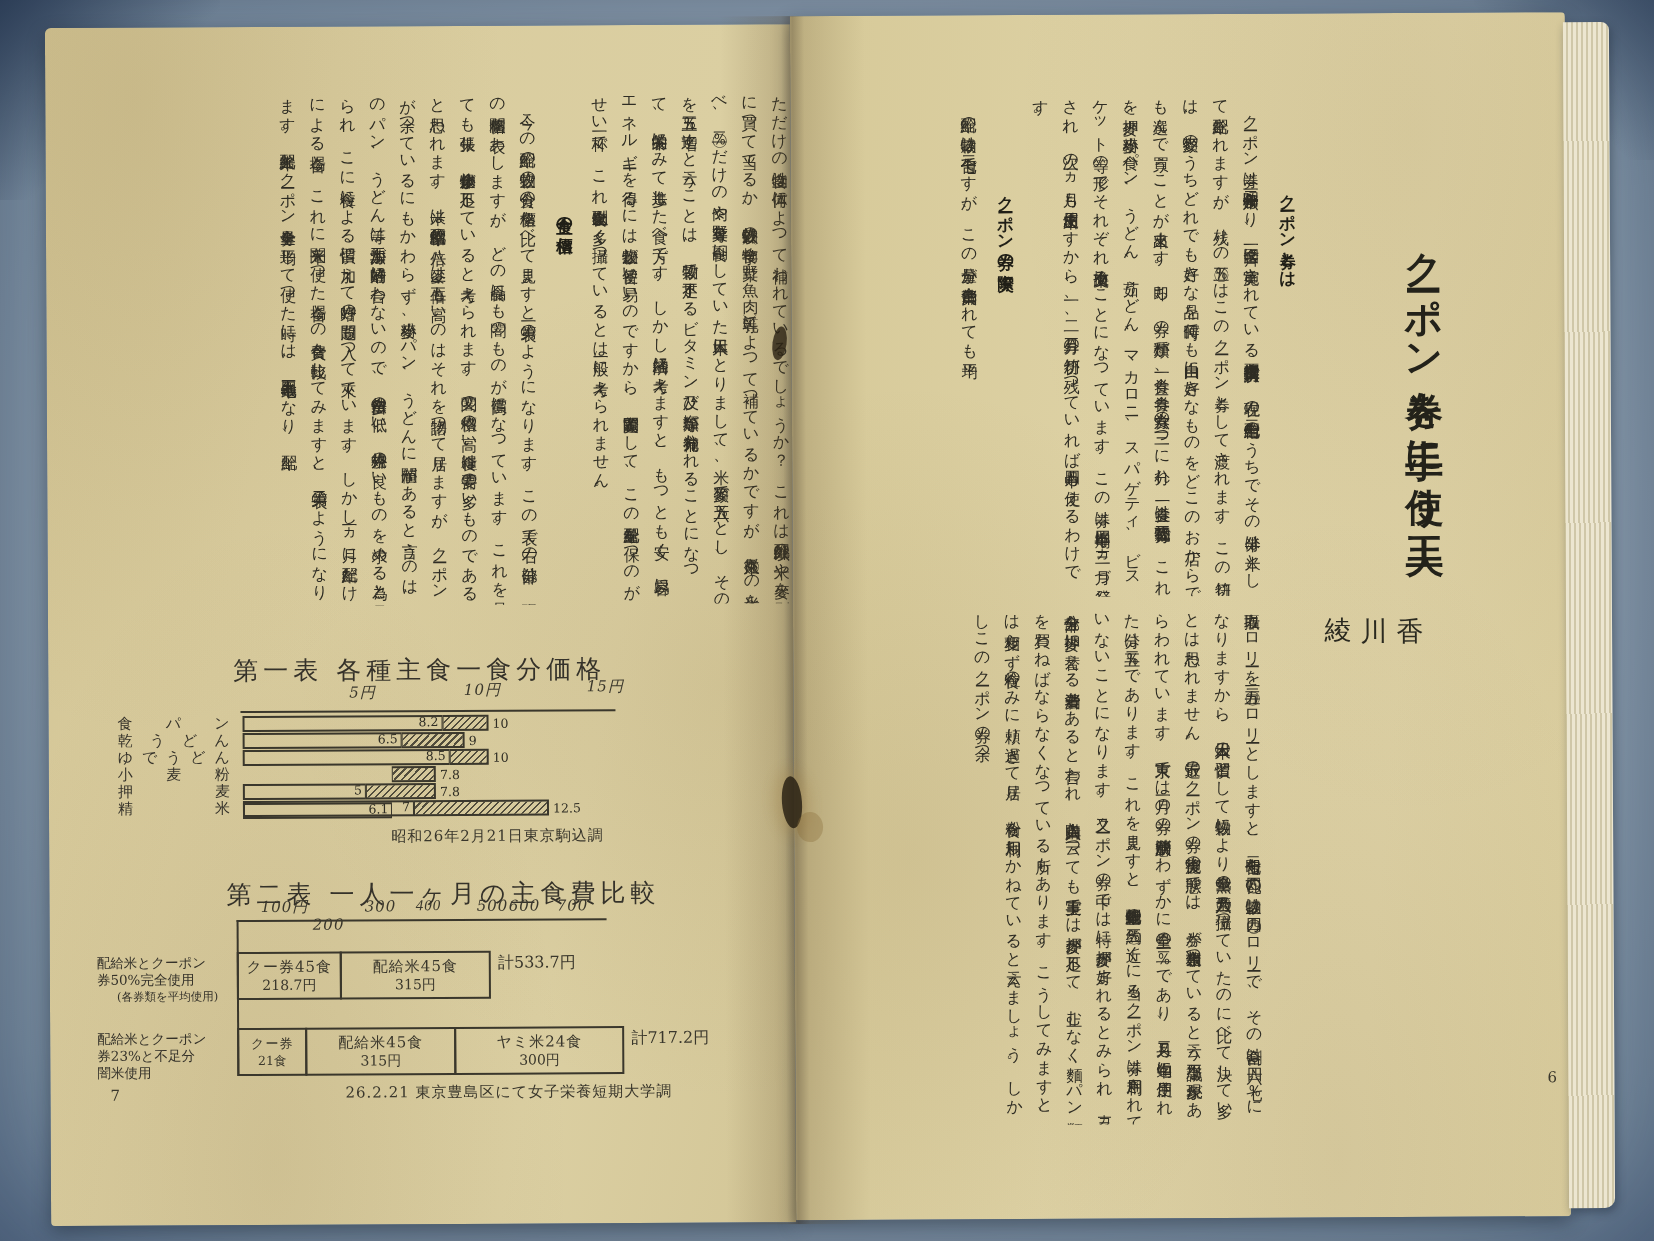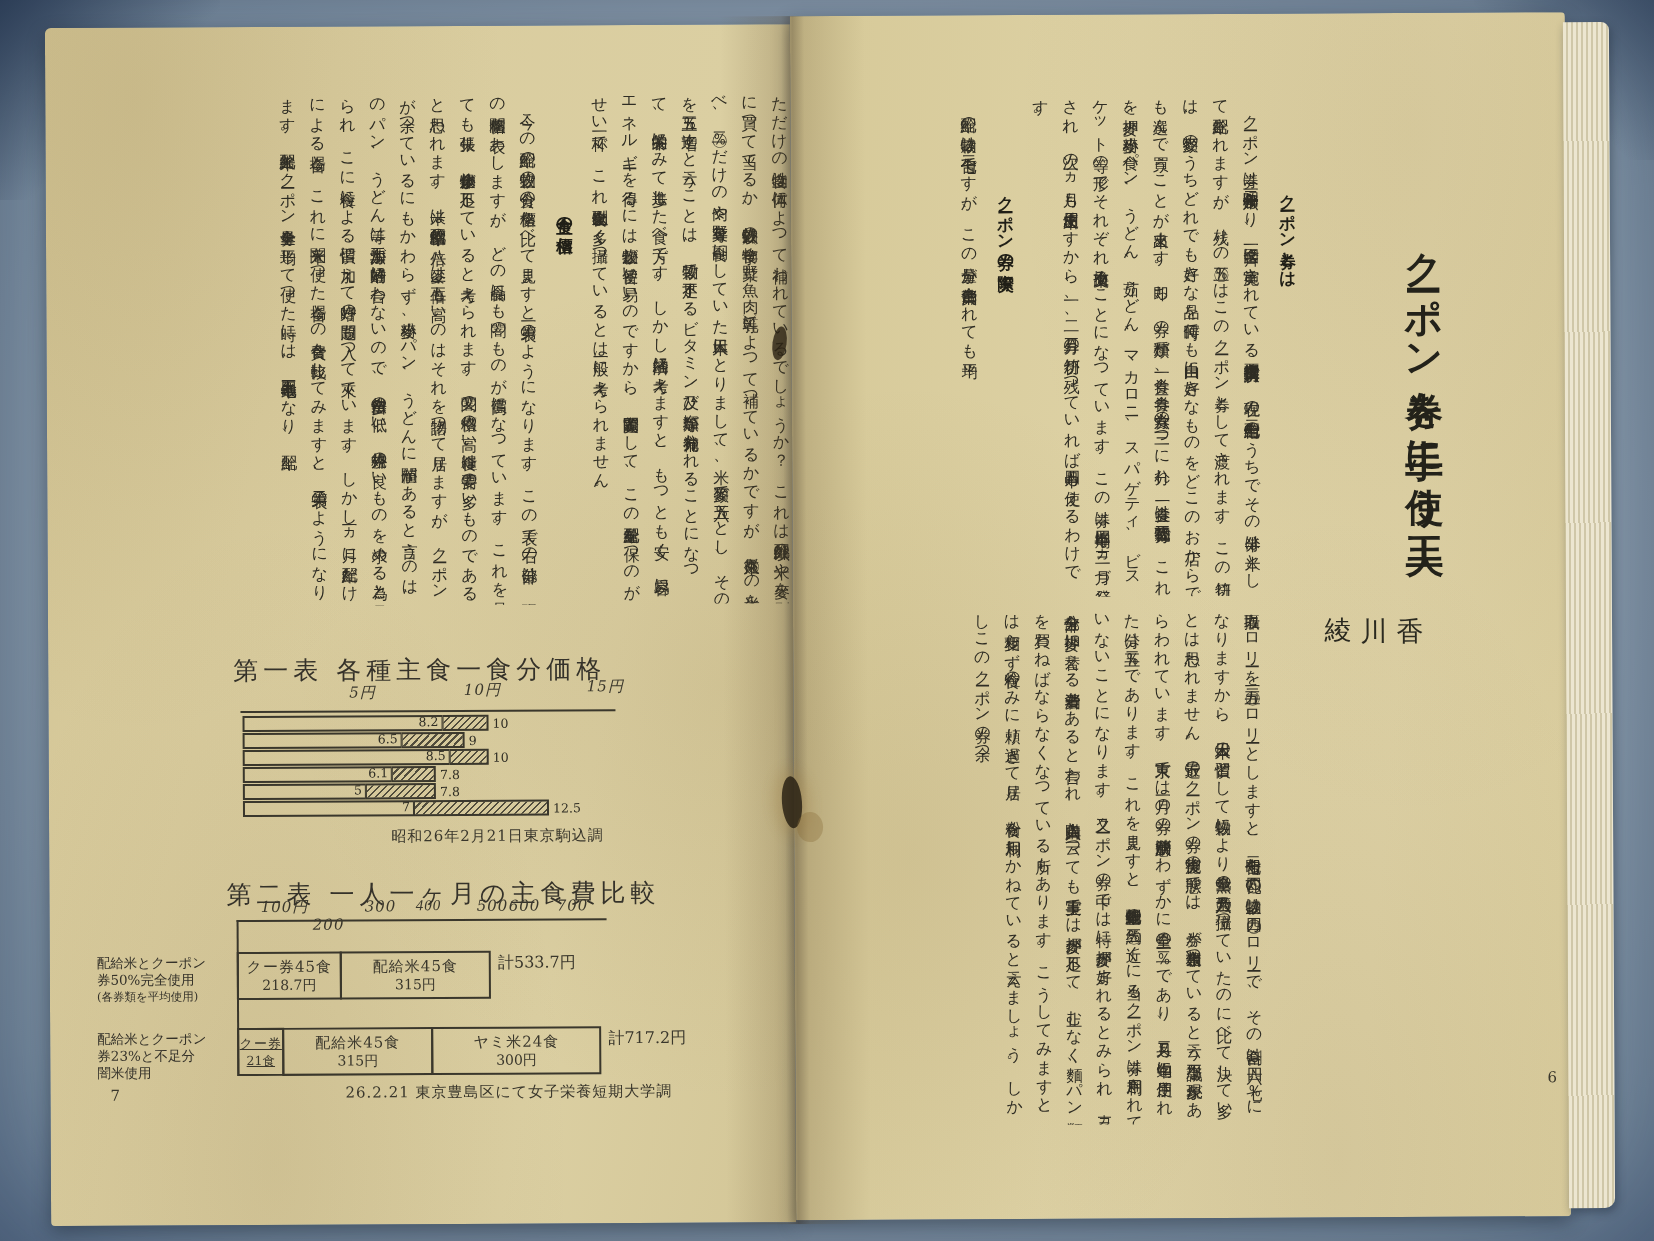--- a/index.html
+++ b/index.html
@@ -110,20 +110,28 @@
       <p>今この配給の穀物の一食分の價格を比べて見ますと第一表のようになります。この表で右の部分は、現在の闇價格を表わしますが、どの食品にも闇のものが高價になつています。これを見ても矢張り、穀物全体が不足していると考えられます。又闇の價格の高い食糧は需要の多いものであると思われます。米は配給價格の一・八倍、麥は一・五倍も高いのはそれを物語つて居りますが、クーポン券が余つているにもかゝわらず、小麥粉、パン、うどんに闇値があると言うのは、配給のパン、うどん等は加工方法が嗜好的に合わないので、自然歩留の低い、規格外の良いものを求める為と見られ、こゝに粒食による習慣に加えて嗜好の問題も入つて來ています。しかし一ヵ月に配給だけによる場合と、これに闇米を使つた場合との食費を比較してみますと、第二表のようになります。配給米とクーポン券全量を平均して使つた時には、五三三円七十銭となり、配給</p>
     </div>
 
     <div class="chart" style="left:67px;top:589px;width:560px;height:240px;">
       <div class="c-title" style="left:118px;top:38px;">第一表 各種主食一食分価格</div>
       <div class="axis-line" style="left:125px;top:95px;width:375px;"></div>
       <span class="tick" style="left:247px;top:68px;">5円</span>
       <span class="tick" style="left:367px;top:66px;">10円</span>
       <span class="tick" style="left:490px;top:63px;">15円</span>
 
+      <div class="c1-labels">
+        <div class="c1-label">食パン</div>
+        <div class="c1-label">乾うどん</div>
+        <div class="c1-label">ゆでうどん</div>
+        <div class="c1-label">小麦粉</div>
+        <div class="c1-label">押麦</div>
+        <div class="c1-label">精米</div>
+      </div>
 
       <div class="c1-bars">
         <div class="c1-row">
           <div class="c1-white" style="width: 196.8px;">
             <span class="c1-inval">8.2</span>
           </div>
           <div class="c1-hatch" style="width: 43.2px;"></div>
           <span class="c1-outval">10</span>
         </div>
         <div class="c1-row">
@@ -134,21 +142,21 @@
           <span class="c1-outval">9</span>
         </div>
         <div class="c1-row">
           <div class="c1-white" style="width: 204px;">
             <span class="c1-inval">8.5</span>
           </div>
           <div class="c1-hatch" style="width: 36px;"></div>
           <span class="c1-outval">10</span>
         </div>
         <div class="c1-row">
-          <div class="c1-white" style="width: 146.4px;">
+          <div class="c1-white" style="width: 146.4px; margin-top: 36px;">
             <span class="c1-inval">6.1</span>
           </div>
           <div class="c1-hatch" style="width: 40.8px;"></div>
           <span class="c1-outval">7.8</span>
         </div>
         <div class="c1-row">
           <div class="c1-white" style="width: 120px;">
             <span class="c1-inval">5</span>
           </div>
           <div class="c1-hatch" style="width: 67.2px;"></div>
@@ -173,21 +181,21 @@
       <span class="tick" style="left:332px;top:42px;font-family:Liberation Serif, serif;">400</span>
       <span class="tick" style="left:396px;top:42px;">500</span>
       <span class="tick" style="left:428px;top:42px;">600</span>
       <span class="tick" style="left:476px;top:42px;">700</span>
       <div class="axis-line" style="left:140px;top:64px;width:370px;"></div>
       <div class="c2-vline" style="left:140px;top:64px;height:156px;"></div>
 
       <div class="c2-rowlabel" style="left:0;top:98px;">
         <div>配給米とクーポン</div>
         <div>券50%完全使用</div>
-        <div style="font-size:11.5px;">(各券類を平均使用)</div>
+        <div style="font-size:11.5px;margin-left:20px;">(各券類を平均使用)</div>
       </div>
       <div class="c2-row" style="left:140px;top:96px;">
         <div class="c2-box">
           <div class="c2-seg" style="width: 104.976px;">
             <span class="c2-seg-name">クー券45食</span>
             <span class="c2-seg-val">218.7円</span>
           </div>
           <div class="c2-seg" style="width: 151.2px;">
             <span class="c2-seg-name">配給米45食</span>
             <span class="c2-seg-val">315円</span>
@@ -196,21 +204,21 @@
         <span class="c2-total">計533.7円</span>
       </div>
 
       <div class="c2-rowlabel" style="left:0;top:174px;">
         <div>配給米とクーポン</div>
         <div>券23%と不足分</div>
         <div>闇米使用</div>
       </div>
       <div class="c2-row" style="left:140px;top:172px;">
         <div class="c2-box">
-          <div class="c2-seg" style="width: 47px; text-decoration: underline;">
+          <div class="c2-seg" style="width: 70px;">
             <span class="c2-seg-name" style="font-size:13px;">クー券</span>
             <span class="c2-seg-val" style="font-size:12.5px;">21食</span>
           </div>
           <div class="c2-seg" style="width: 151.2px;">
             <span class="c2-seg-name">配給米45食</span>
             <span class="c2-seg-val">315円</span>
           </div>
           <div class="c2-seg" style="width: 170px;">
             <span class="c2-seg-name">ヤミ米24食</span>
             <span class="c2-seg-val">300円</span>

